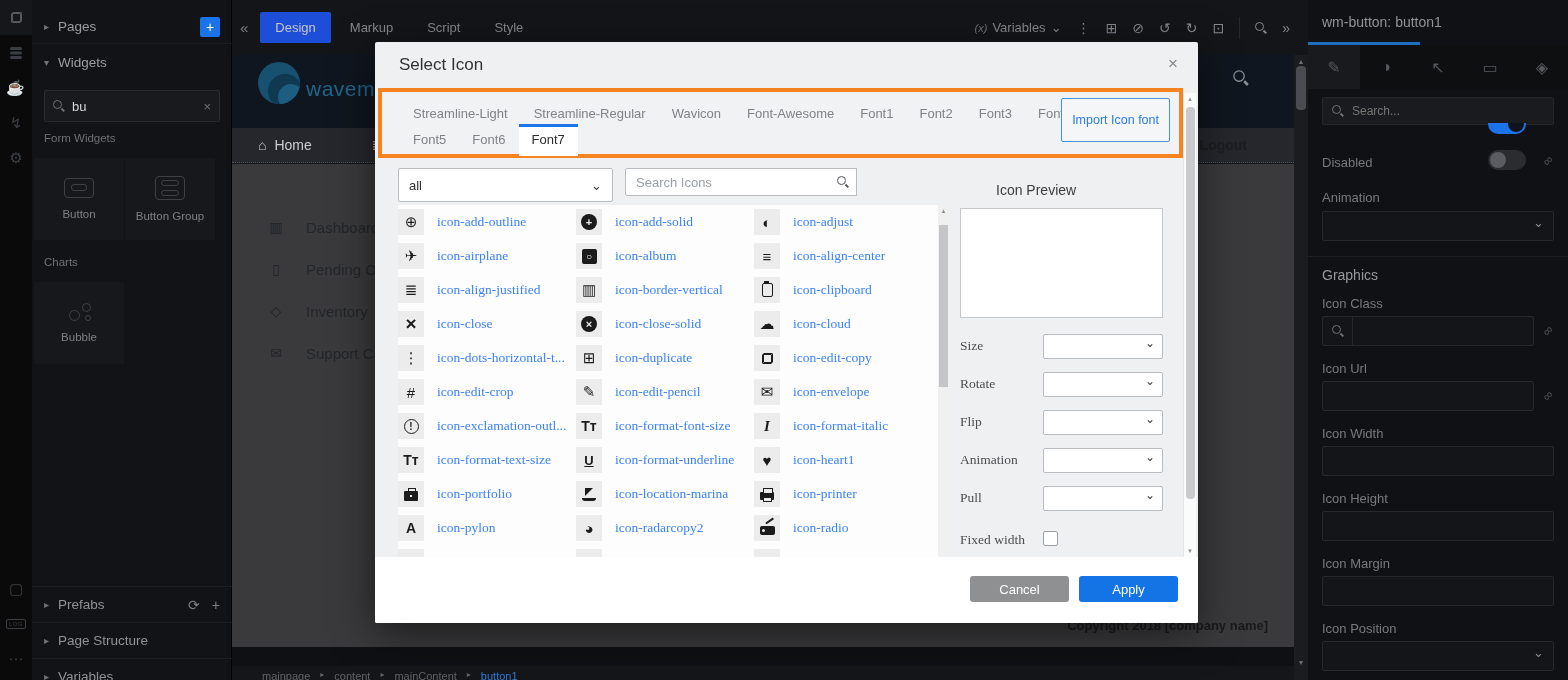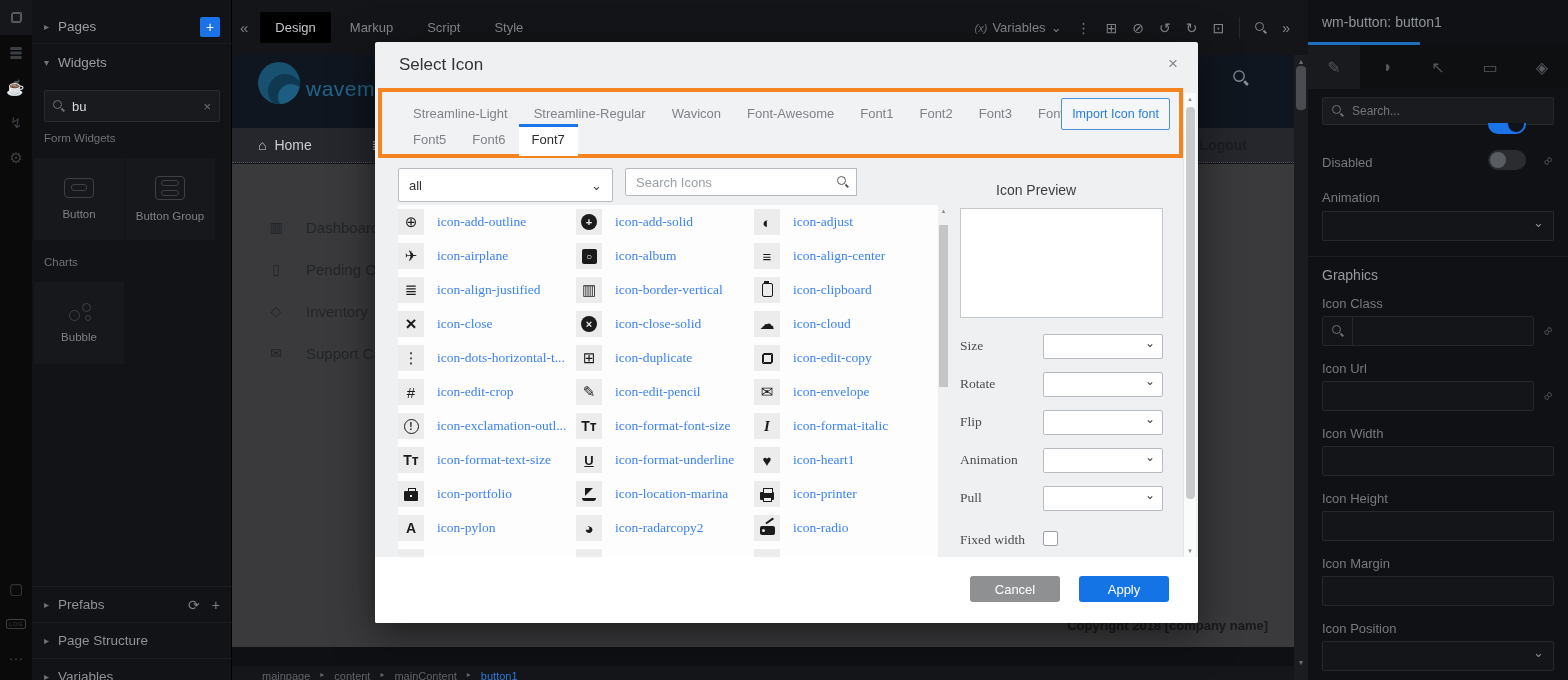--- a/index.html
+++ b/index.html
@@ -40,21 +40,21 @@
   .ico-bubble::before { content:''; position:absolute; left:12px; top:-8px; width:7px; height:7px; border:1.5px solid #3e4045; border-radius:50%; }
   .ico-bubble::after { content:''; position:absolute; left:15px; top:4px; width:4px; height:4px; border:1.5px solid #3e4045; border-radius:50%; }
   .sb-bottom-row { position:absolute; left:0; width:200px; height:36px; display:flex; align-items:center; padding:0 12px; font-size:13.5px; color:#8f9296; border-top:1px solid #1b1c1f; cursor:pointer; }
   .sb-actions { margin-left:auto; display:flex; gap:12px; color:#7d8084; font-size:14px; }
 
   
   #main { position:absolute; left:232px; top:0; width:1076px; height:680px; background:#131417; }
   #toolbar { position:absolute; left:0; top:0; width:1076px; height:55px; background:#141518; display:flex; align-items:center; }
   .tb-collapse { color:#7d8084; font-size:15px; margin:0 12px 0 8px; cursor:pointer; }
   .tb-tab { padding:8px 15px; font-size:13px; color:#85888c; cursor:pointer; border-radius:2px; }
-  .tb-tab.active { background:#000000; color:#c4c6c9; }
+  .tb-tab.active { background:#1d4ed8; color:#c4c6c9; }
   #toolbar-right { position:absolute; right:18px; top:0; height:55px; display:flex; align-items:center; gap:15px; color:#85888c; font-size:14px; }
   .tb-ico { cursor:pointer; display:flex; align-items:center; gap:5px; }
   .tb-vars { font-size:13px; display:flex; align-items:center; gap:5px; cursor:pointer; }
   .tb-vars .vx { font-style:italic; font-size:11px; color:#6f7276; }
   .tb-sep { width:1px; height:22px; background:#26272b; }
   .mag-light::before { border-color:#85888c; } .mag-light::after { background:#85888c; }
 
   
   #canvas { position:absolute; left:0; top:55px; width:1062px; height:625px; }
   #pv-header { position:absolute; left:0; top:0; width:100%; height:73px; background:#10161f; }
@@ -107,21 +107,21 @@
 
   
   #modal { position:absolute; left:375px; top:42px; width:823px; height:581px; background:#eef0f1; border-radius:2px; box-shadow:0 10px 40px rgba(0,0,0,.55); z-index:40; font-family:"Liberation Sans",sans-serif; }
   .m-title { position:absolute; left:24px; top:13px; font-size:17px; color:#323335; }
   .m-close { position:absolute; right:20px; top:12px; font-size:17px; color:#85878a; cursor:pointer; }
   #m-tabsblock { position:absolute; left:3px; top:46px; width:805px; height:70px; border:4px solid #f5831f; background:#f1f2f4; }
   #mtabs-row1 { position:absolute; left:18px; top:7px; display:flex; align-items:center; height:28px; }
   #mtabs-row2 { position:absolute; left:18px; top:33px; display:flex; align-items:center; height:29px; }
   .m-tab { padding:6px 13px; font-size:13px; color:#7f8387; cursor:pointer; white-space:nowrap; }
   .m-tab.active { background:#fff; border-top:3px solid #1b74e8; color:#2b2c2e; padding-top:5px; padding-bottom:9px; }
-  .m-import { position:absolute; right:9px; top:6px; border:1px solid #4a90d9; color:#2a7de1; background:#f4f6f7; font-size:12.5px; padding:8px 10px; border-radius:2px; cursor:pointer; font-family:inherit; }
+  .m-import { position:absolute; right:9px; top:6px; border:1px solid #4a90d9; color:#2a7de1; background:#f4f6f7; font-size:12.5px; padding:14px 10px; border-radius:2px; cursor:pointer; font-family:inherit; }
   .m-fselect { position:absolute; left:23px; top:126px; width:215px; height:28px; background:#fff; border:1px solid #b8bcc0; border-radius:2px; font-size:13px; color:#2f3133; display:flex; align-items:center; padding:16px 10px; cursor:pointer; }
   .m-fselect .chev { margin-left:auto; color:#3c3e40; font-size:13px; }
   .m-isearch { position:absolute; left:250px; top:126px; width:205px; height:28px; background:#fff; border:1px solid #b8bcc0; border-radius:2px 0 0 2px; display:flex; align-items:center; padding:0 10px; }
   .m-isearch input { border:0; outline:0; font-size:13px; color:#45474a; width:100%; font-family:inherit; }
   .m-isearch input::placeholder { color:#9ba0a5; }
   .m-isearchbtn { position:absolute; left:454px; top:126px; width:28px; height:28px; background:#fff; border:1px solid #b8bcc0; border-left:0; display:flex; align-items:center; justify-content:center; cursor:pointer; }
   .mag-dark::before { border-color:#55585c; } .mag-dark::after { background:#55585c; }
   #icon-grid { position:absolute; left:23px; top:163px; width:540px; height:352px; display:grid; grid-template-columns:178px 178px 178px; grid-auto-rows:34px; overflow:hidden; background:#fdfdfd; }
   .gi { display:flex; align-items:center; gap:13px; cursor:pointer; }
   .gi-tile { width:26px; height:26px; background:#ececed; display:flex; align-items:center; justify-content:center; flex:none; color:#1b1b1c; font-size:15px; }
@@ -157,21 +157,21 @@
   #m-thumb { position:absolute; left:1.5px; top:14px; width:9px; height:392px; background:#c8cacc; border-radius:4px; cursor:pointer; }
   
   .mp-title { position:absolute; left:585px; top:140px; font-size:14px; color:#3c3e40;margin-left:36px; }
   .mp-box { position:absolute; left:585px; top:166px; width:203px; height:110px; background:#fff; border:1px solid #c5c8cb; }
   .mp-row-label { position:absolute; left:585px; font-family:"Liberation Serif",serif; font-size:13.5px; color:#4b4d4f; }
   .mp-select { position:absolute; left:668px; width:120px; height:25px; background:#fff; border:1px solid #b8bcc0; border-radius:2px; cursor:pointer; }
   .mp-select::after { content:'⌄'; position:absolute; right:7px; top:1px; color:#3c3e40; font-size:12px; }
   .mp-check { position:absolute; left:668px; width:15px; height:15px; background:#fff; border:1.5px solid #9aa0a5; border-radius:2px; cursor:pointer; }
   
   #m-footer { position:absolute; left:0; top:515px; width:823px; height:66px; background:#fff; border-radius:0 0 2px 2px; }
-  .m-btn { position:absolute; top:19px; width:90px; height:26px; border:0; border-radius:3px; color:#fff; font-size:13px; cursor:pointer; font-family:inherit; }
+  .m-btn { position:absolute; top:19px; width:99px; height:26px; border:0; border-radius:3px; color:#fff; font-size:13px; cursor:pointer; font-family:inherit; }
   #btn-cancel { left:595px; background:#8f9092; }
   #btn-apply { left:704px; background:#1474e6; }
 </style>
 </head>
 <body>
 
 <div id="rail">
   <div class="rail-top" id="rail-top">
       <div class="rail-btn active">
         <span class="css-copy"></span>

